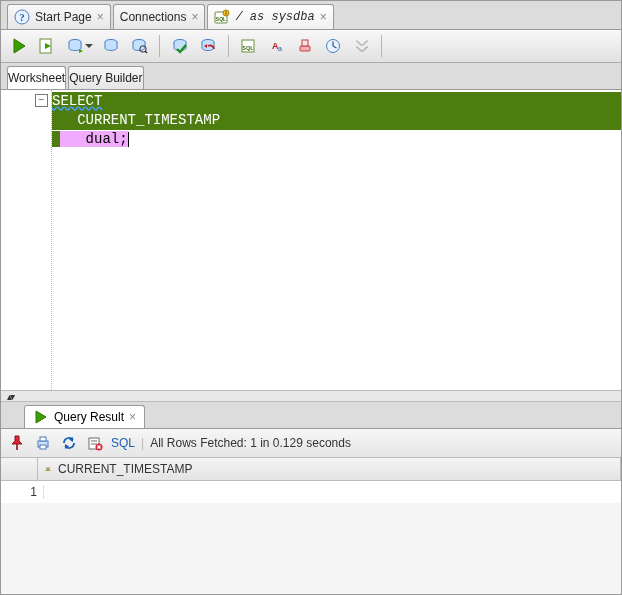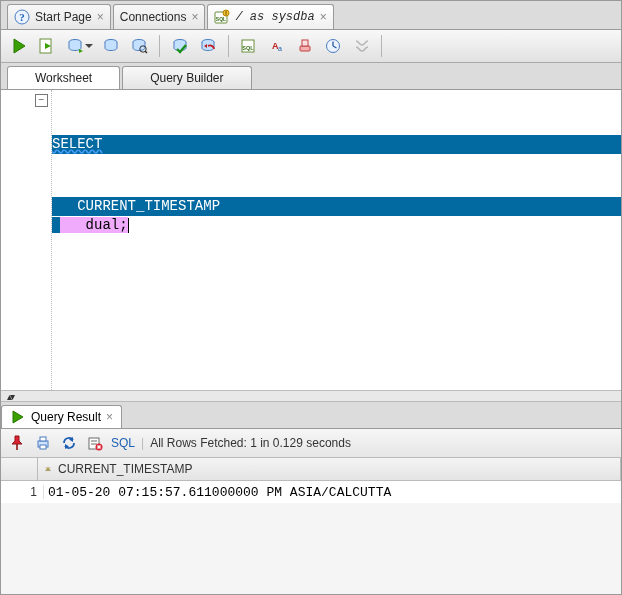--- a/index.html
+++ b/index.html
@@ -16,41 +16,41 @@
   
   .toolbar{display:flex;align-items:center;height:32px;background:linear-gradient(#f8f8f8,#e1e1e1);border-bottom:1px solid #aaa;gap:4px;padding:0 6px;}
   .tbtn{width:24px;height:24px;display:flex;align-items:center;justify-content:center;border-radius:2px;position:relative;}
   .tbtn svg{width:18px;height:18px;}
   .tsep{width:1px;height:22px;background:#b5b5b5;margin:0 4px;}
   .drop::after{content:"";position:absolute;right:-6px;top:10px;border:4px solid transparent;border-top-color:#444;}
   .drop{margin-right:8px;}
 
   
   .ws-tabs{display:flex;align-items:flex-end;height:26px;background:#dcdcdc;border-bottom:1px solid #9a9a9a;padding-left:6px;gap:2px;}
-  .ws-tab{height:22px;padding:0 27px;display:flex;align-items:center;border:1px solid #9a9a9a;border-bottom:none;border-radius:3px 3px 0 0;background:linear-gradient(#f8f8f8,#e5e5e5);color:#222;}
+  .ws-tab{height:22px;padding:0 0;display:flex;align-items:center;border:1px solid #9a9a9a;border-bottom:none;border-radius:3px 3px 0 0;background:linear-gradient(#f8f8f8,#e5e5e5);color:#222;}
   .ws-tab.active{background:#fff;font-weight:normal;}
 
   
   .editor{display:flex;height:300px;background:#fff;}
   .gutter{width:50px;border-right:1px dotted #bbb;background:#fff;position:relative;}
   .fold{position:absolute;left:34px;top:4px;width:11px;height:11px;border:1px solid #777;background:#fff;font-size:10px;line-height:9px;text-align:center;color:#555;user-select:none;}
   .code{flex:1;font-family:"Courier New",monospace;font-size:14px;line-height:19px;padding:2px 0 0 0;}
   .code .line{white-space:pre;}
-  .sel{background:#0369a1;color:#fff;display:block;margin-top:43px;}
+  .sel{background:#4d7c0f;color:#fff;display:block;}
   .kw{color:#fff;}
   .wavy{text-decoration:underline wavy #4aa0ff;text-decoration-skip-ink:none;}
   .lastline{background:#f0abfc;display:inline;}
   .cursor{display:inline-block;width:0;border-left:1px solid #000;height:15px;vertical-align:middle;}
 
   
   .splitter{height:10px;background:#e8e8e8;border-top:1px solid #bbb;border-bottom:1px solid #bbb;position:relative;}
   .splitter .tri{position:absolute;left:6px;font-size:10px;color:#333;letter-spacing:-2px;}
 
   
-  .res-tabs{display:flex;align-items:flex-end;height:26px;background:#dcdcdc;border-bottom:1px solid #9a9a9a;padding-left:0;gap:2px;}
+  .res-tabs{display:flex;align-items:flex-end;height:26px;background:#dcdcdc;border-bottom:1px solid #9a9a9a;padding-left:23px;gap:2px;}
   .res-tab{height:22px;padding:0 8px;display:flex;align-items:center;gap:5px;border:1px solid #9a9a9a;border-bottom:none;border-radius:3px 3px 0 0;background:#fff;}
 
   
   .res-toolbar{display:flex;align-items:center;height:28px;background:linear-gradient(#f6f6f6,#e6e6e6);border-bottom:1px solid #bbb;gap:6px;padding:0 6px;color:#333;}
   .res-toolbar svg{width:16px;height:16px;}
   .sql-link{color:#1a5fb4;text-decoration:none;}
 
   
   .grid{background:#fff;}
   .grid-head{display:flex;border-bottom:1px solid #bbb;background:linear-gradient(#f4f4f4,#e4e4e4);}
@@ -254,15 +254,14 @@
     <div class="colhdr">
       <svg class="sorticon" viewBox="0 0 12 12">
           <polygon points="3,8 9,8 6,4" fill="#b0a060"></polygon>
           <polygon points="3,4 9,4 6,8" fill="#b0a060" opacity=".4"></polygon>
         </svg>
       <span>CURRENT_TIMESTAMP</span>
     </div>
   </div>
   <div class="grid-row">
     <div class="rowhdr">1</div>
-    <div class="cell">01-05-20 07:15:57.611000000 PM ASIA/CALCUTTA</div>
   </div>
 </div>
 
 </body></html>

